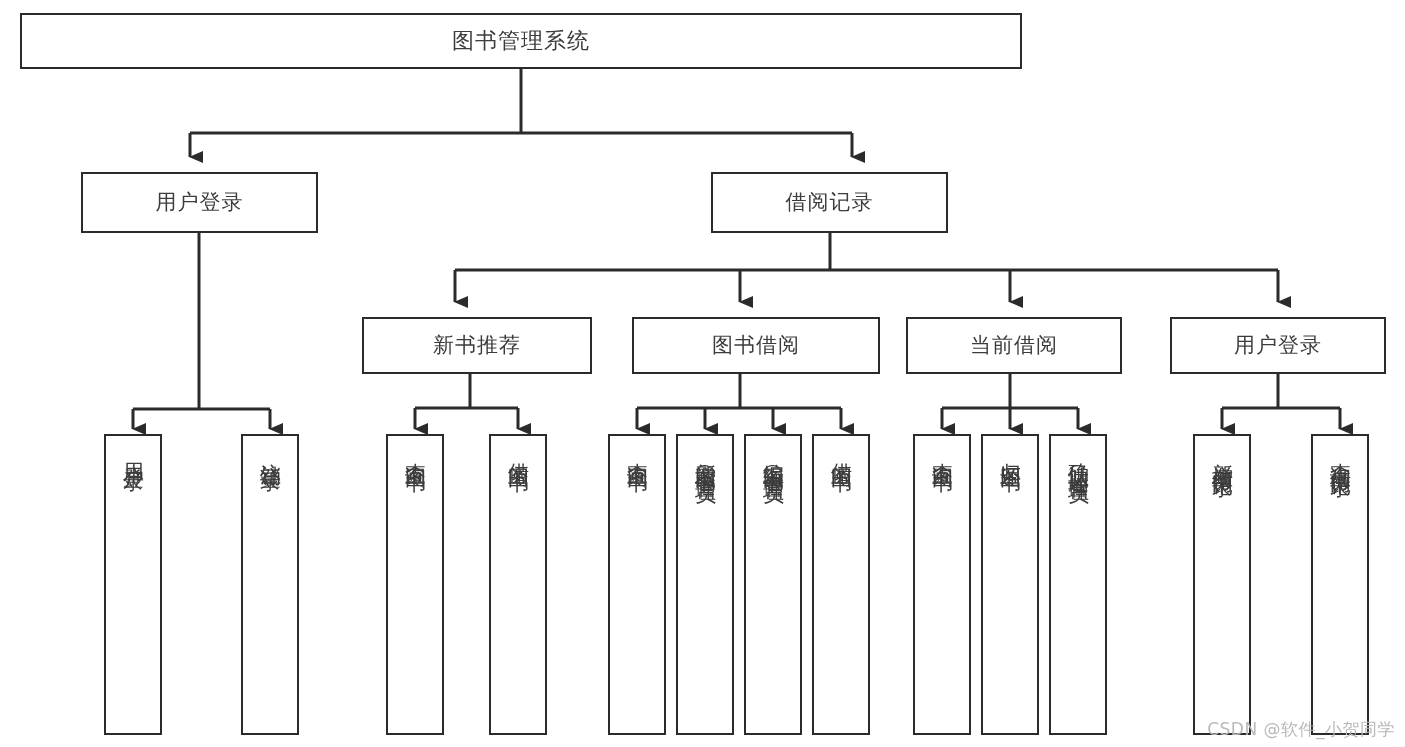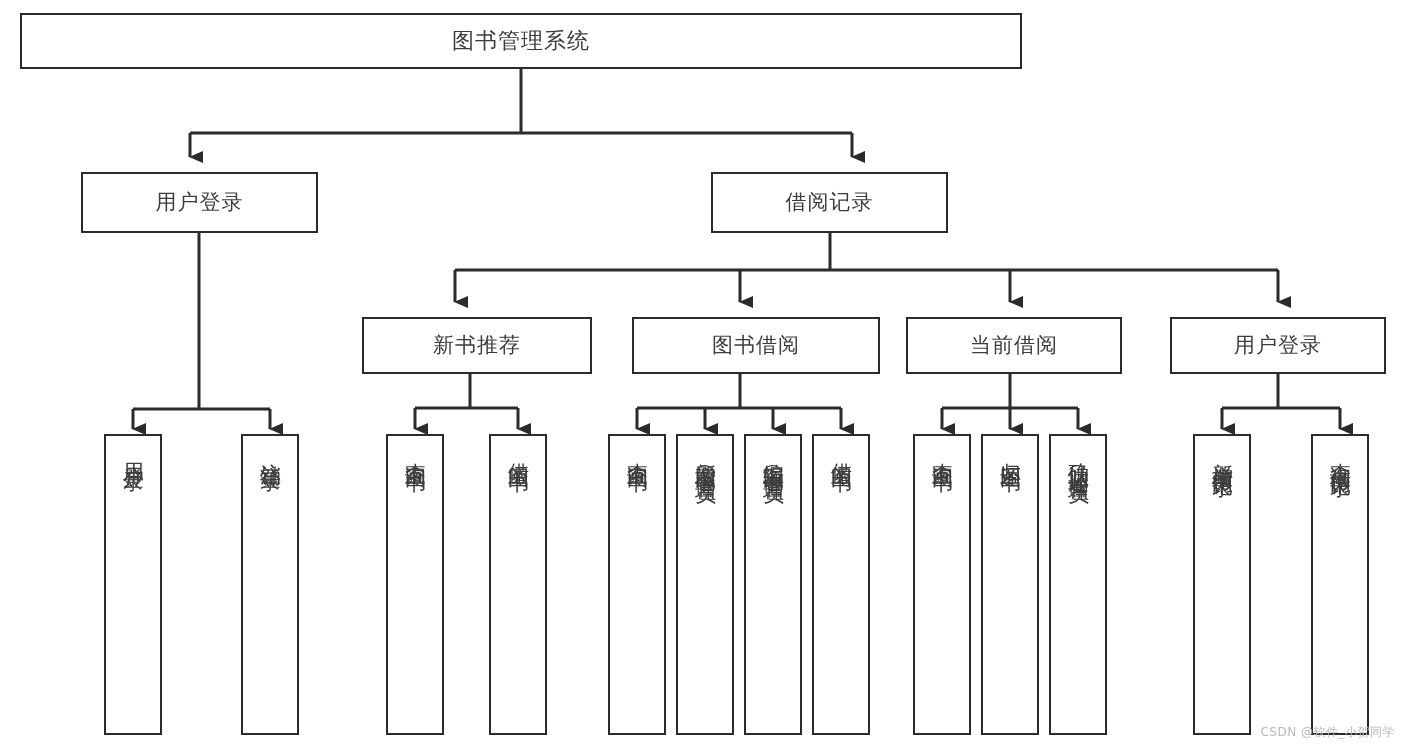--- a/index.html
+++ b/index.html
@@ -61,21 +61,21 @@
     text-orientation: upright;
     font-size: 21px;
     letter-spacing: 3px;
     line-height: 1;
     white-space: nowrap;
   }
   .watermark {
     position: absolute;
     right: 10px;
     bottom: 6px;
-    font-size: 12px;
+    font-size: 17px;
     color: #b9b9b9;
     letter-spacing: 0.5px;
     user-select: none;
   }
 </style>
 </head>
 <body>
 
 <div id="canvas">
 

